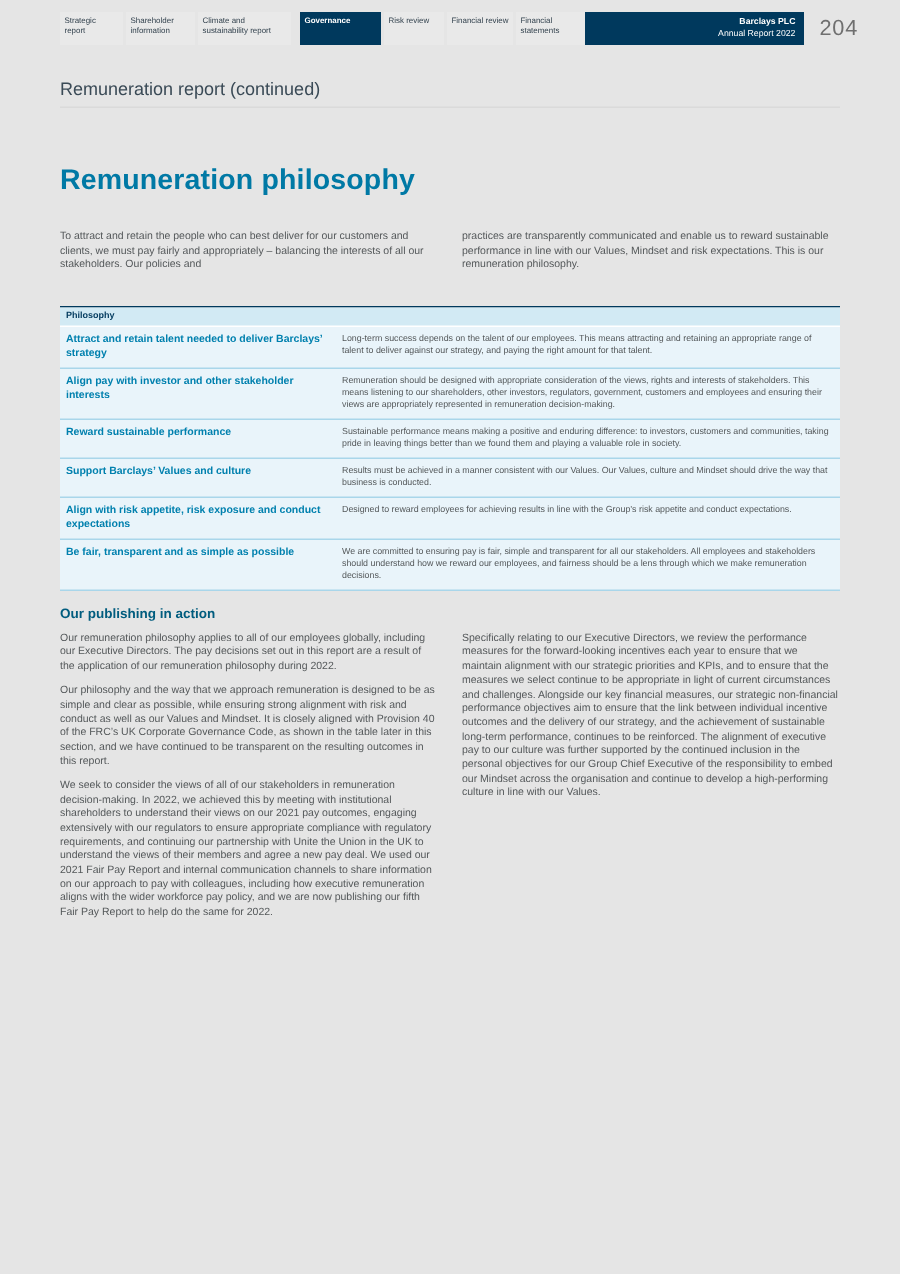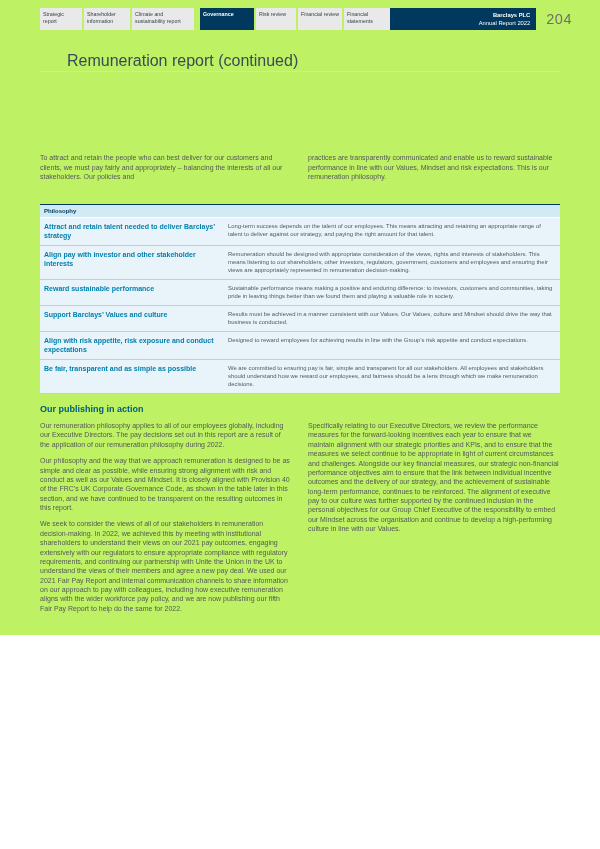--- a/index.html
+++ b/index.html
@@ -1,18 +1,18 @@
 <!DOCTYPE html>
 <html><head>
 <meta charset="utf-8">
 <style>
   * { margin:0; padding:0; box-sizing:border-box; }
   html,body { width:600px; background:#ffffff; }
   body { font-family:"Liberation Sans", sans-serif; color:#54585A; }
-  .page { position:relative; width:600px; height:635px; background:#bef264; overflow:hidden; }
+  .page { position:relative; width:600px; height:849px; background:#e5e5e5; overflow:hidden; }
 
   
   .topbar { position:absolute; top:8px; left:40px; width:532px; display:flex; align-items:stretch; }
   .tabs { display:flex; gap:2px; align-items:stretch; }
   .tab { background:#E9E9E9; color:#33424E; font-size:5.3px; line-height:1.35;
          padding:3px 3px; min-height:22px; cursor:pointer; }
   .tab.t1 { width:42px; }
   .tab.t2 { width:46px; }
   .tab.t3 { width:62px; margin-right:4px; }
   .tab.t4 { width:54px; }
@@ -20,21 +20,21 @@
   .tab.t6 { width:44px; }
   .tab.t7 { width:46px; }
   .tab.active { background:#00395D; color:#ffffff; font-weight:bold; }
   .brand { background:#00395D; color:#ffffff; flex:1; min-height:22px;
            display:flex; flex-direction:column; justify-content:center; align-items:flex-end;
            padding-right:6px; font-size:5.8px; line-height:1.4; }
   .brand .b1 { font-weight:bold; }
   .pagenum { font-size:14.5px; color:#6F6F6F; margin-left:10px; align-self:center; letter-spacing:0.5px; }
 
   
-  .report-title { position:absolute; top:52px; left:40px; font-size:16px; color:#3A4A56;margin-left:27px; }
+  .report-title { position:absolute; top:52px; left:40px; font-size:12px; color:#3A4A56; }
   .header-rule { position:absolute; top:71px; left:40px; width:520px; border-top:1px solid #DADADA; }
 
   
   .main-title { position:absolute; top:110px; left:40px; font-size:19px; font-weight:bold; color:#0079A5; letter-spacing:0.1px; }
 
   
   .intro { position:absolute; top:153px; left:40px; width:520px; display:flex; gap:16px; }
   .intro p { width:252px; font-size:7px; line-height:1.38; color:#54585A; }
 
   
@@ -70,20 +70,21 @@
     <div class="brand">
       <span class="b1">Barclays PLC</span>
       <span class="b2">Annual Report 2022</span>
     </div>
     <div class="pagenum">204</div>
   </div>
 
   <div class="report-title">Remuneration report (continued)</div>
   <div class="header-rule"></div>
 
+  <h1 class="main-title">Remuneration philosophy</h1>
 
   <div class="intro">
     <p>To attract and retain the people who can best deliver for our customers and clients, we must pay fairly and appropriately – balancing the interests of all our stakeholders. Our policies and</p>
     <p>practices are transparently communicated and enable us to reward sustainable performance in line with our Values, Mindset and risk expectations. This is our remuneration philosophy.</p>
   </div>
 
   <div class="ph-table">
     <div class="ph-head">Philosophy</div>
 
     <div class="ph-row">

